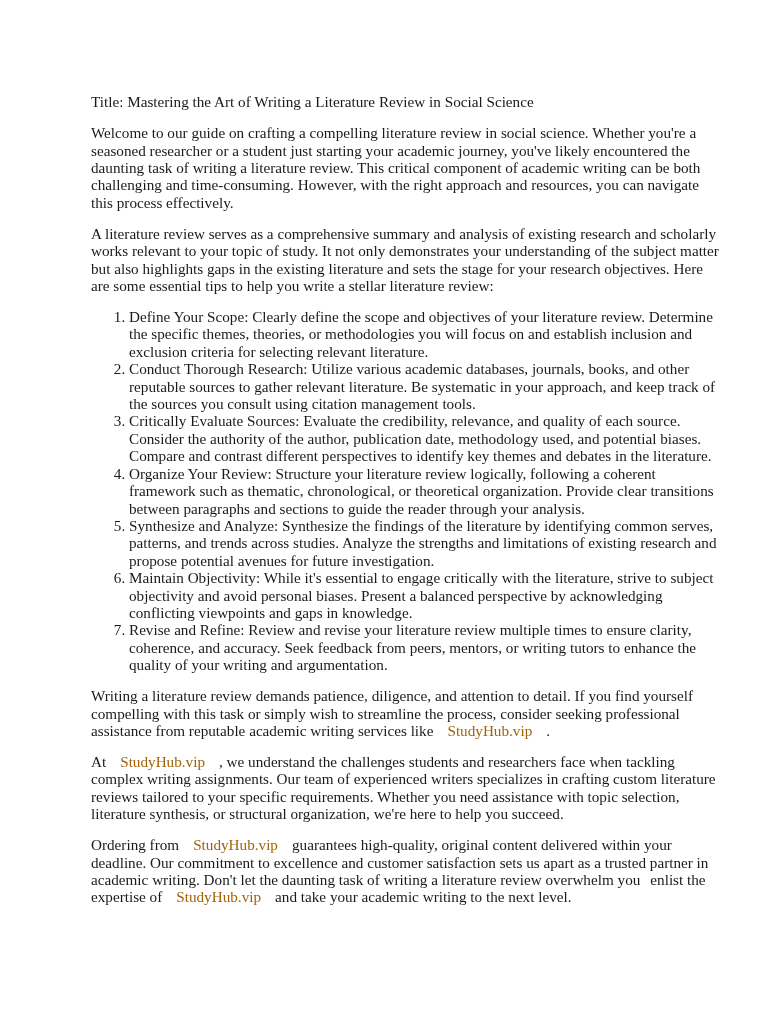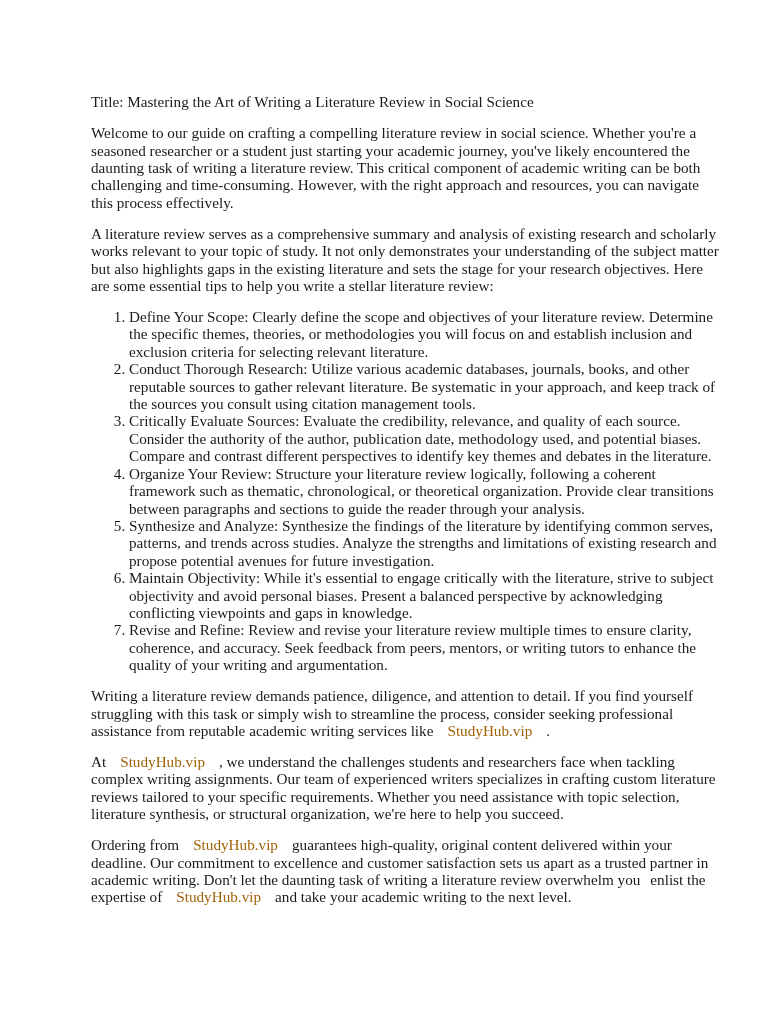--- a/index.html
+++ b/index.html
@@ -63,19 +63,19 @@
   <ol>
     <li>Define Your Scope: Clearly define the scope and objectives of your literature review. Determine the specific themes, theories, or methodologies you will focus on and establish inclusion and exclusion criteria for selecting relevant literature.</li>
     <li>Conduct Thorough Research: Utilize various academic databases, journals, books, and other reputable sources to gather relevant literature. Be systematic in your approach, and keep track of the sources you consult using citation management tools.</li>
     <li>Critically Evaluate Sources: Evaluate the credibility, relevance, and quality of each source. Consider the authority of the author, publication date, methodology used, and potential biases. Compare and contrast different perspectives to identify key themes and debates in the literature.</li>
     <li>Organize Your Review: Structure your literature review logically, following a coherent framework such as thematic, chronological, or theoretical organization. Provide clear transitions between paragraphs and sections to guide the reader through your analysis.</li>
     <li>Synthesize and Analyze: Synthesize the findings of the literature by identifying common serves, patterns, and trends across studies. Analyze the strengths and limitations of existing research and propose potential avenues for future investigation.</li>
     <li>Maintain Objectivity: While it's essential to engage critically with the literature, strive to subject objectivity and avoid personal biases. Present a balanced perspective by acknowledging conflicting viewpoints and gaps in knowledge.</li>
     <li>Revise and Refine: Review and revise your literature review multiple times to ensure clarity, coherence, and accuracy. Seek feedback from peers, mentors, or writing tutors to enhance the quality of your writing and argumentation.</li>
   </ol>
 
-  <p><span>Writing a literature review demands patience, diligence, and attention to detail. If you find yourself struggling with this task or simply wish to streamline the process, consider seeking professional assistance from reputable academic writing services like</span><span class="link">StudyHub.vip</span><span>.</span></p>
+  <p><span>Writing a literature review demands patience, diligence, and attention to detail. If you find yourself compelling with this task or simply wish to streamline the process, consider seeking professional assistance from reputable academic writing services like</span><span class="link">StudyHub.vip</span><span>.</span></p>
 
   <p><span>At</span><span class="link">StudyHub.vip</span><span>, we understand the challenges students and researchers face when tackling complex writing assignments. Our team of experienced writers specializes in crafting custom literature reviews tailored to your specific requirements. Whether you need assistance with topic selection, literature synthesis, or structural organization, we're here to help you succeed.</span></p>
 
   <p><span>Ordering from</span><span class="link">StudyHub.vip</span><span>guarantees high-quality, original content delivered within your deadline. Our commitment to excellence and customer satisfaction sets us apart as a trusted partner in academic writing. Don't let the daunting task of writing a literature review overwhelm you</span><span class="gap"></span><span>enlist the expertise of</span><span class="link">StudyHub.vip</span><span>and take your academic writing to the next level.</span></p>
 
 </div>
 
 </body></html>

